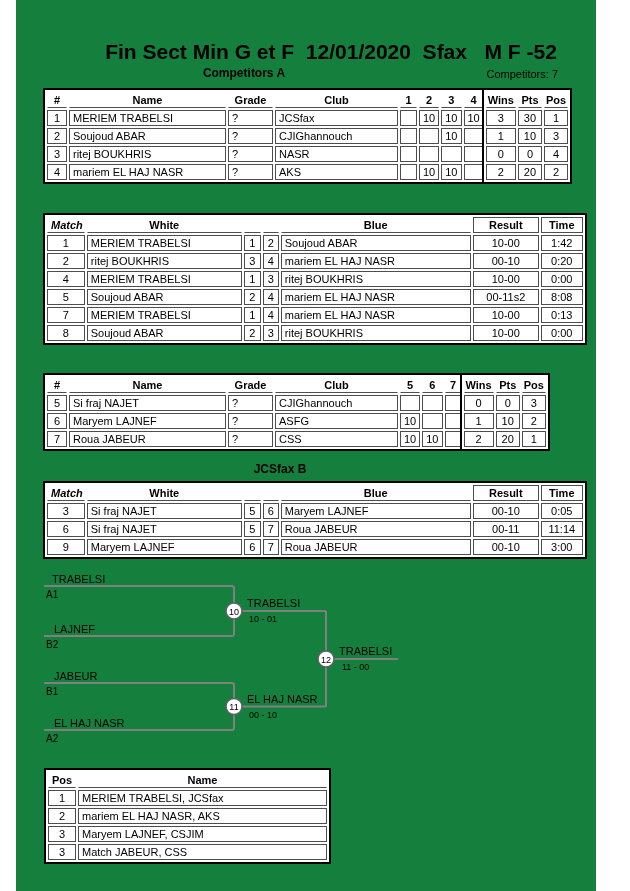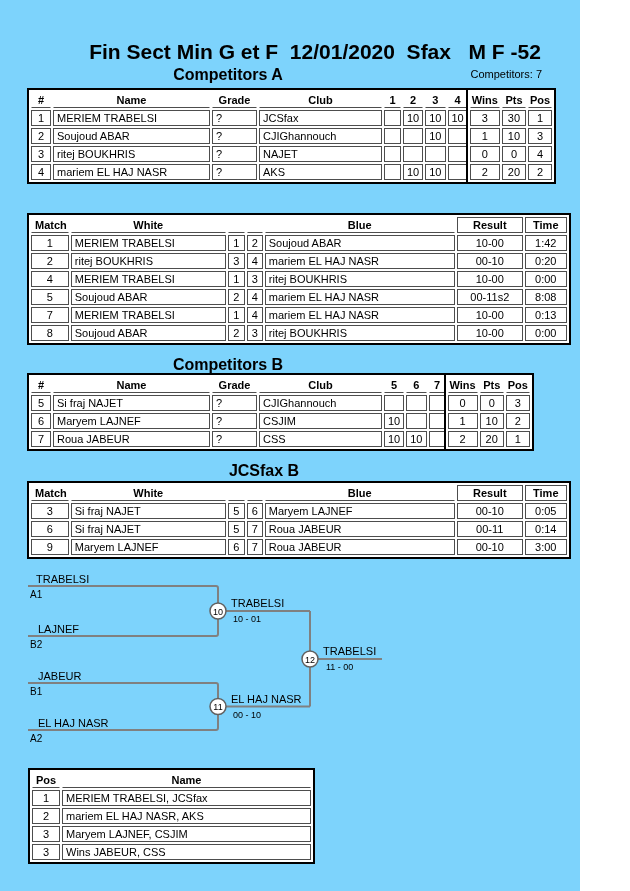--- a/index.html
+++ b/index.html
@@ -1,26 +1,27 @@
 <!DOCTYPE html>
 <html><head>
 <meta charset="utf-8">
 <style>
   html,body { margin:0; padding:0; background:#fff; }
   .page {
-    position:relative; width:580px; height:891px; background:#7dd3fc;
+    position:relative; width:580px; height:891px; background:#15803d;
     font-family:"Liberation Sans", sans-serif; color:#000;
     overflow:hidden;
+    margin-left:16px;
   }
   .title {
     position:absolute; top:40px; left:0; width:630px;
     text-align:center; font-size:21px; font-weight:bold; white-space:pre;
   }
   .section-heading {
-    position:absolute; font-size:16px; font-weight:bold;
+    position:absolute; font-size:12px; font-weight:bold;
     text-align:center; white-space:pre;
   }
   #heading-comp-a   { top:66px;  left:0; width:456px; }
   #heading-matches-a{ top:197px; left:0; width:528px; }
   #heading-comp-b   { top:356px; left:0; width:456px; }
   #heading-matches-b{ top:462px; left:0; width:528px; }
   #heading-results  { top:749px; left:0; width:348px; }
   .comp-count {
     position:absolute; top:68px; right:38px; font-size:11px;
   }
@@ -41,21 +42,21 @@
   }
   td { border:1px solid #4d4d4d; overflow:hidden; }
   th {
     border:1px solid transparent; border-bottom:1px solid #4d4d4d;
     font-weight:bold; padding:0 1px; overflow:visible;
   }
   
   .comp td:nth-child(2), .comp td:nth-child(3), .comp td:nth-child(4) { text-align:left; }
   .matches td:nth-child(2), .matches td:nth-child(5) { text-align:left; }
   .results td:nth-child(2) { text-align:left; }
-  .matches th:nth-child(1) { text-align:left; overflow:visible; padding-left:3px; }
+  .matches th:nth-child(1) { text-align:left; overflow:visible; padding-left:3px;font-style:italic; }
   .matches th:nth-child(6), .matches th:nth-child(7) { border:1px solid #4d4d4d; }
   .vdivider { position:absolute; width:2px; background:#000; }
   .bracket-svg { position:absolute; top:568px; left:0; }
   .bname  { font-size:11px; fill:#000; }
   .bseed  { font-size:10px; fill:#000; }
   .bscore { font-size:9px;  fill:#000; }
   .bmatch { font-size:9px;  fill:#000; text-anchor:middle; }
 </style>
 </head>
 <body>
@@ -121,21 +122,21 @@
           <td>10</td>
           <td></td>
           <td>1</td>
           <td>10</td>
           <td>3</td>
         </tr>
         <tr>
           <td>3</td>
           <td>ritej BOUKHRIS</td>
           <td>?</td>
-          <td>NAJET</td>
+          <td>NASR</td>
           <td></td>
           <td></td>
           <td></td>
           <td></td>
           <td>0</td>
           <td>0</td>
           <td>4</td>
         </tr>
         <tr>
           <td>4</td>
@@ -226,21 +227,20 @@
           <td>Soujoud ABAR</td>
           <td>2</td>
           <td>3</td>
           <td>ritej BOUKHRIS</td>
           <td>10-00</td>
           <td>0:00</td>
         </tr>
       </tbody>
   </table>
 
-  <div id="heading-comp-b" class="section-heading">Competitors B</div>
 
   <table id="table-comp-b" class="comp">
     <colgroup>
       <col style="width:20px">
         <col style="width:157px">
         <col style="width:45px">
         <col style="width:123px">
       <col style="width:17px">
         <col style="width:17px">
         <col style="width:17px">
@@ -272,21 +272,21 @@
           <td></td>
           <td></td>
           <td>0</td>
           <td>0</td>
           <td>3</td>
         </tr>
         <tr>
           <td>6</td>
           <td>Maryem LAJNEF</td>
           <td>?</td>
-          <td>CSJIM</td>
+          <td>ASFG</td>
           <td>10</td>
           <td></td>
           <td></td>
           <td>1</td>
           <td>10</td>
           <td>2</td>
         </tr>
         <tr>
           <td>7</td>
           <td>Roua JABEUR</td>
@@ -335,21 +335,21 @@
           <td>00-10</td>
           <td>0:05</td>
         </tr>
         <tr>
           <td>6</td>
           <td>Si fraj NAJET</td>
           <td>5</td>
           <td>7</td>
           <td>Roua JABEUR</td>
           <td>00-11</td>
-          <td>0:14</td>
+          <td>11:14</td>
         </tr>
         <tr>
           <td>9</td>
           <td>Maryem LAJNEF</td>
           <td>6</td>
           <td>7</td>
           <td>Roua JABEUR</td>
           <td>00-10</td>
           <td>3:00</td>
         </tr>
@@ -408,20 +408,20 @@
         <tr>
           <td>2</td>
           <td>mariem EL HAJ NASR, AKS</td>
         </tr>
         <tr>
           <td>3</td>
           <td>Maryem LAJNEF, CSJIM</td>
         </tr>
         <tr>
           <td>3</td>
-          <td>Wins JABEUR, CSS</td>
+          <td>Match JABEUR, CSS</td>
         </tr>
       </tbody>
   </table>
 
 <div class="vdivider" style="left: 466px; top: 88px; height: 96px;"></div>
     <div class="vdivider" style="left: 444px; top: 373px; height: 78px;"></div>
   </div>
 
 </body></html>

